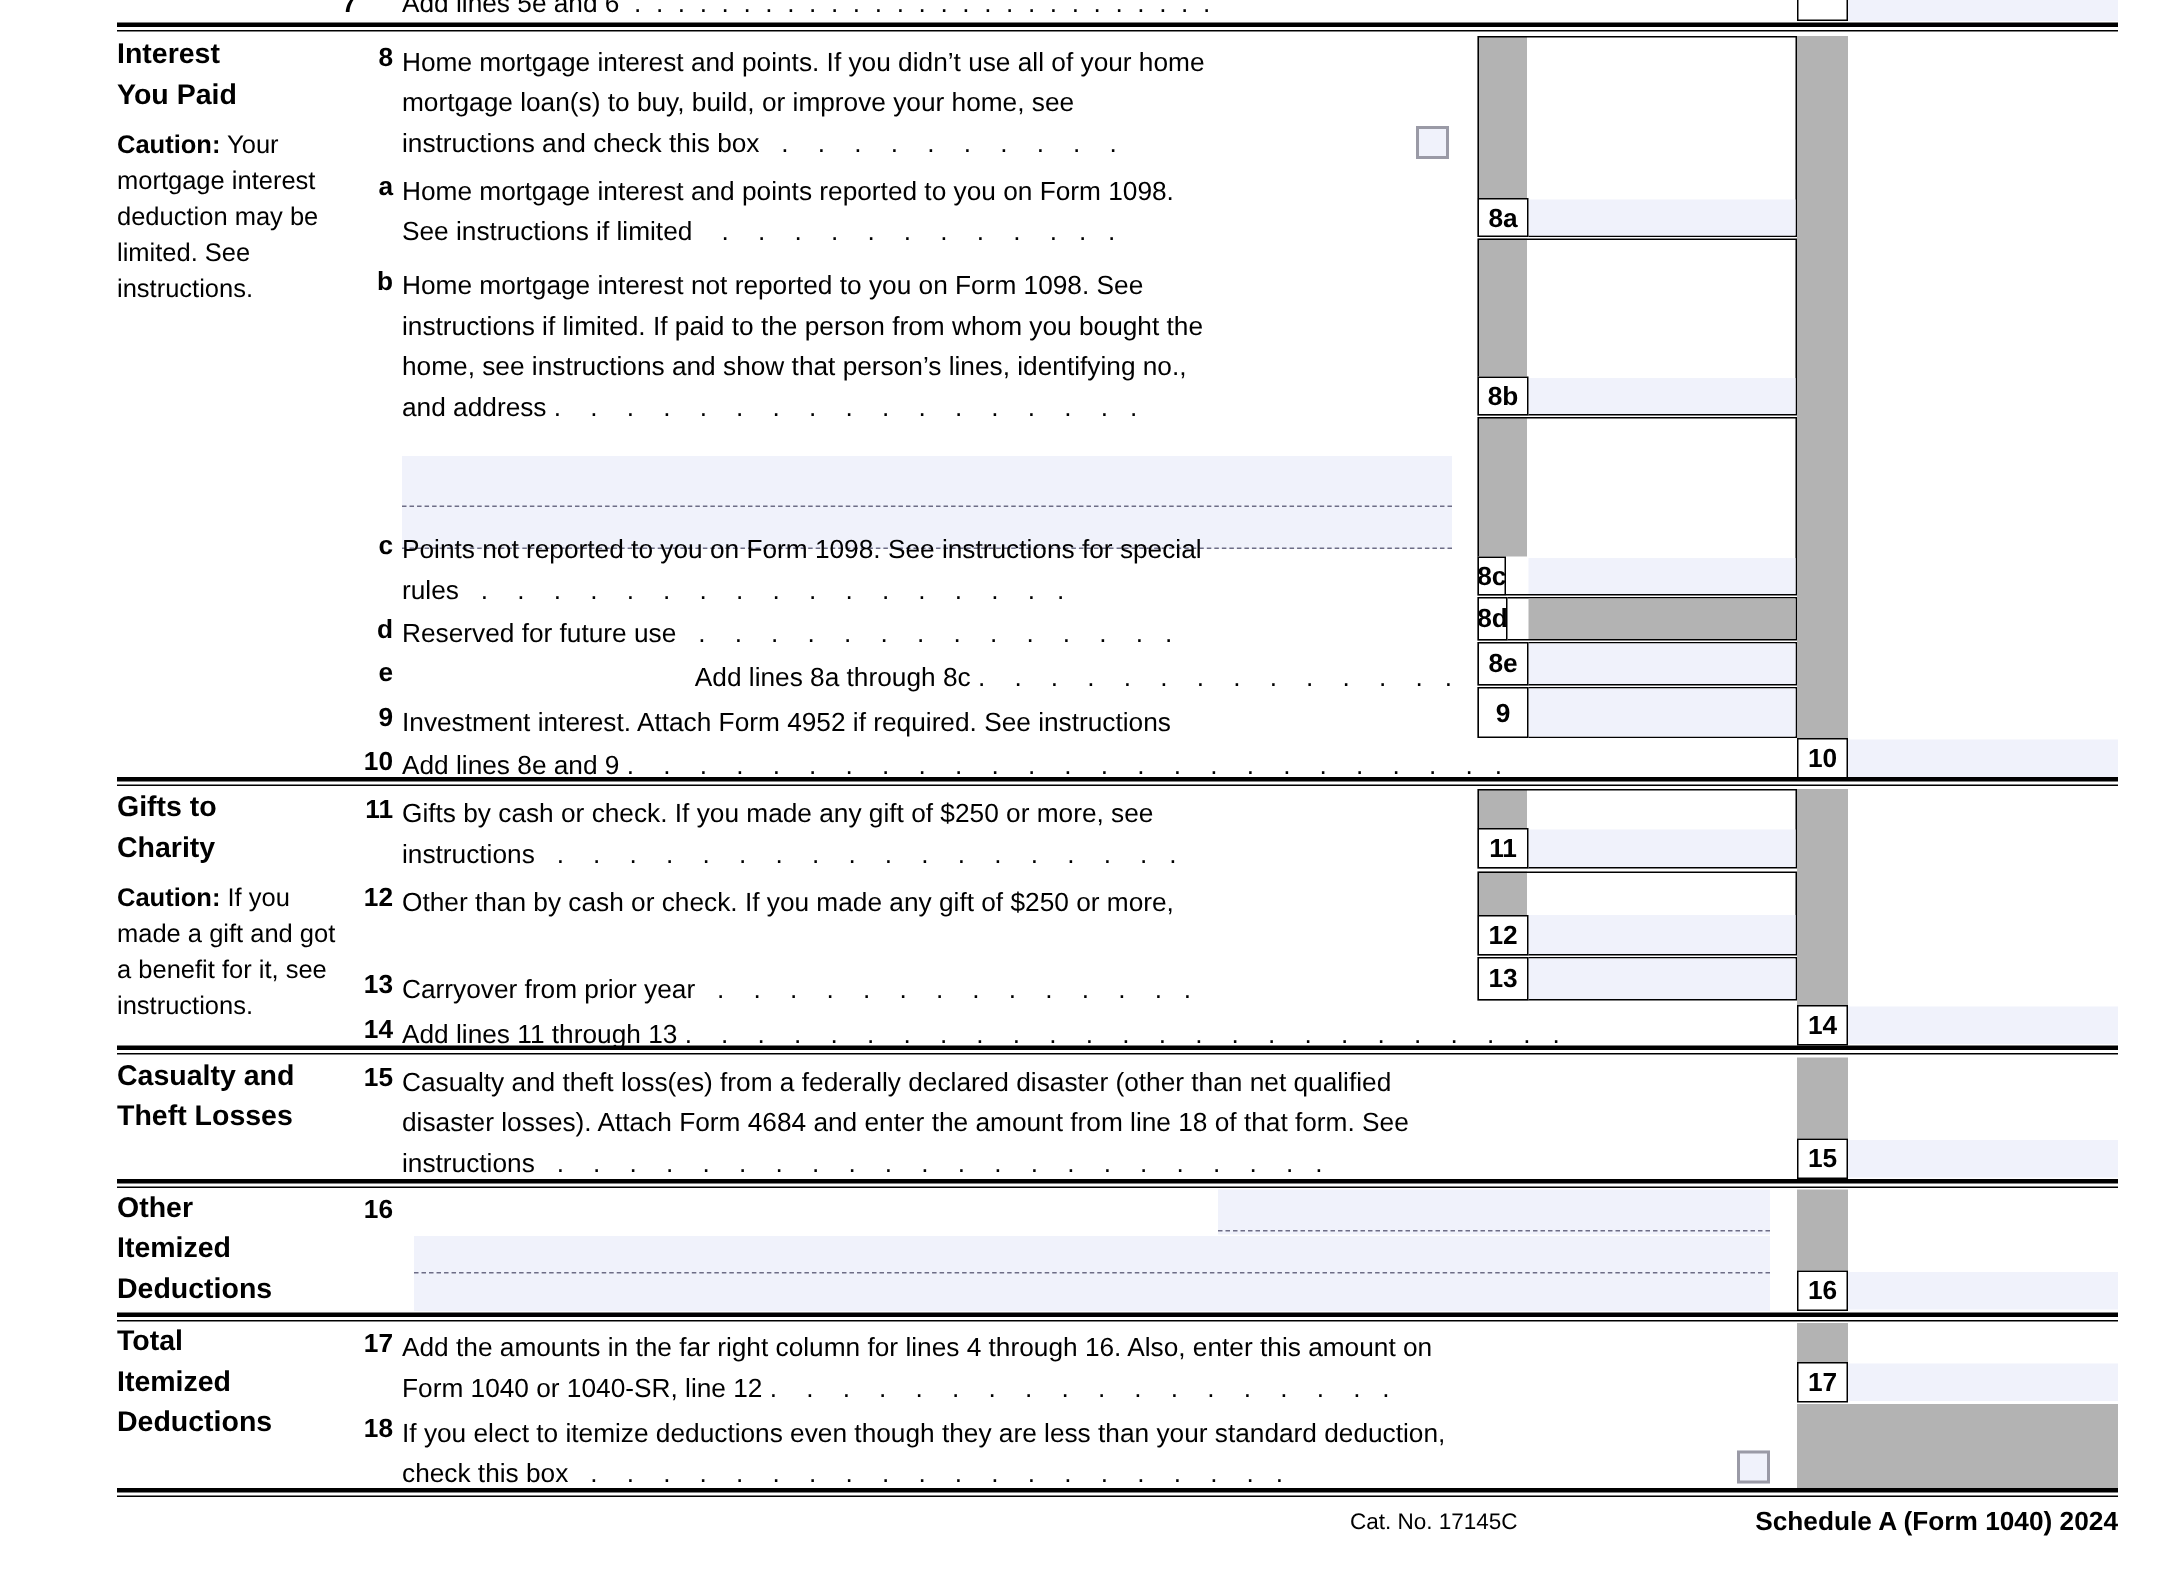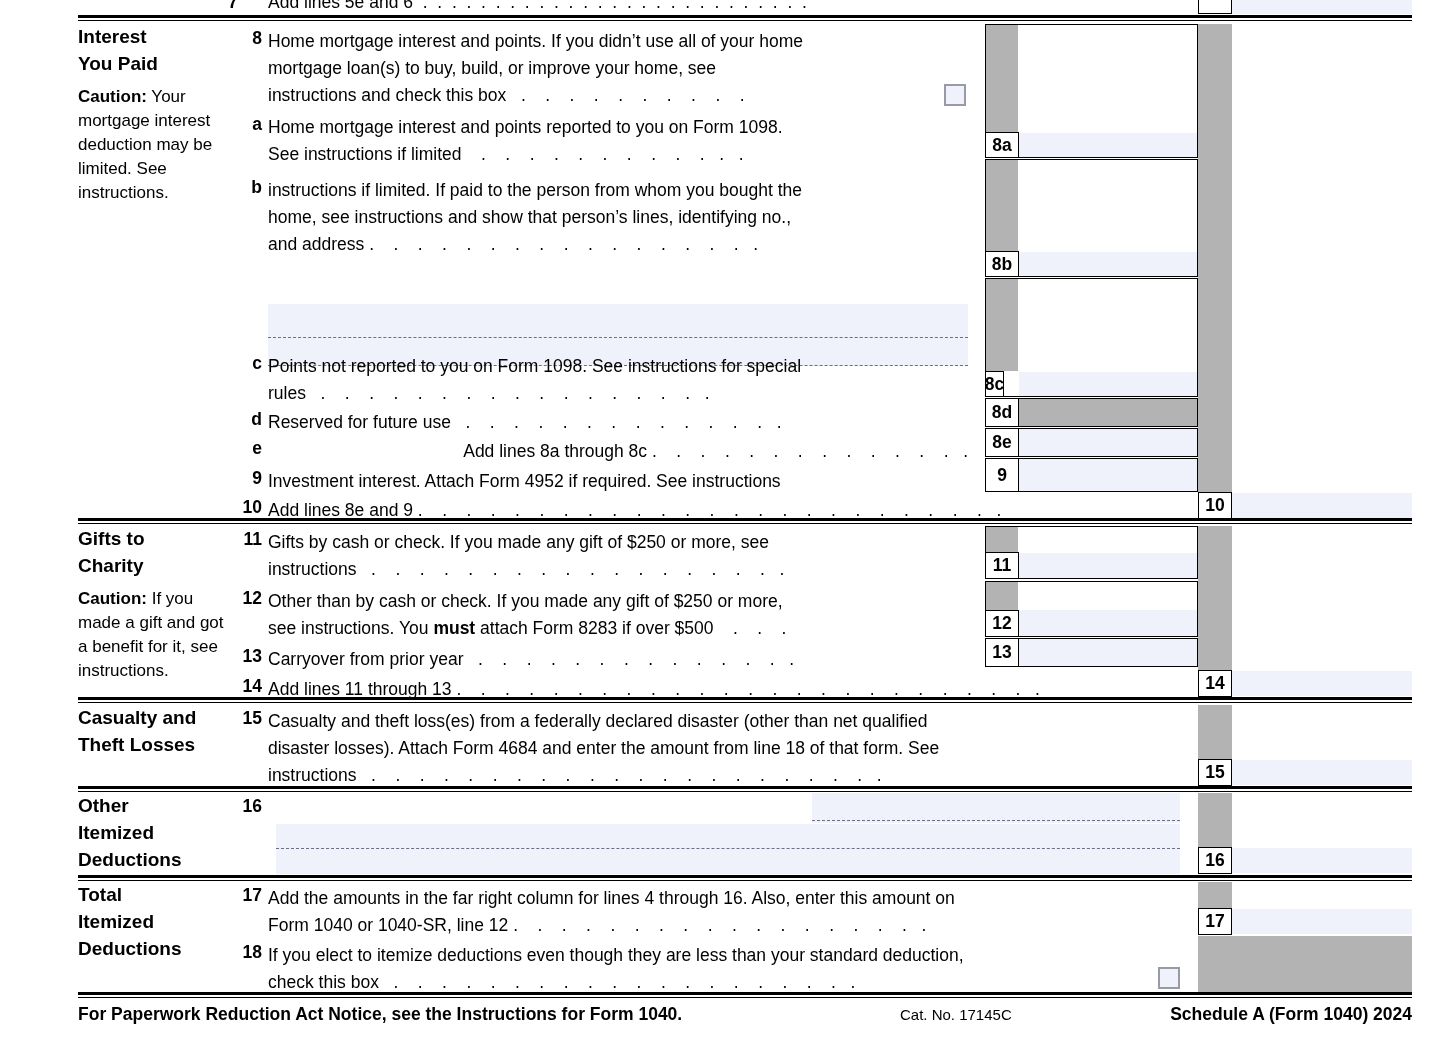--- a/index.html
+++ b/index.html
@@ -112,20 +112,21 @@
     <div class="checkbox" style="left:866px;top:60px;"></div>
 
     <span class="lineltr" style="left:150px;top:90px;">a</span>
     <div class="body just" style="top:90px;">
       <p>Home mortgage interest and points reported to you on Form 1098.</p>
       <p class="last">See instructions if limited<span class="ld">&nbsp;&nbsp;&nbsp;&nbsp;.&nbsp;&nbsp;&nbsp;&nbsp;.&nbsp;&nbsp;&nbsp;&nbsp;.&nbsp;&nbsp;&nbsp;&nbsp;.&nbsp;&nbsp;&nbsp;&nbsp;.&nbsp;&nbsp;&nbsp;&nbsp;.&nbsp;&nbsp;&nbsp;&nbsp;.&nbsp;&nbsp;&nbsp;&nbsp;.&nbsp;&nbsp;&nbsp;&nbsp;.&nbsp;&nbsp;&nbsp;&nbsp;.&nbsp;&nbsp;&nbsp;.&nbsp;&nbsp;&nbsp;.</span></p>
     </div>
 
     <span class="lineltr" style="left:150px;top:153px;">b</span>
     <div class="body just" style="top:153px;">
+      <p>Home mortgage interest not reported to you on Form 1098. See</p>
       <p>instructions if limited. If paid to the person from whom you bought the</p>
       <p>home, see instructions and show that person’s lines, identifying no.,</p>
       <p class="last">and address<span class="ld">&nbsp;.&nbsp;&nbsp;&nbsp;&nbsp;.&nbsp;&nbsp;&nbsp;&nbsp;.&nbsp;&nbsp;&nbsp;&nbsp;.&nbsp;&nbsp;&nbsp;&nbsp;.&nbsp;&nbsp;&nbsp;&nbsp;.&nbsp;&nbsp;&nbsp;&nbsp;.&nbsp;&nbsp;&nbsp;&nbsp;.&nbsp;&nbsp;&nbsp;&nbsp;.&nbsp;&nbsp;&nbsp;&nbsp;.&nbsp;&nbsp;&nbsp;&nbsp;.&nbsp;&nbsp;&nbsp;&nbsp;.&nbsp;&nbsp;&nbsp;&nbsp;.&nbsp;&nbsp;&nbsp;&nbsp;.&nbsp;&nbsp;&nbsp;&nbsp;.&nbsp;&nbsp;&nbsp;&nbsp;.&nbsp;&nbsp;&nbsp;.</span></p>
     </div>
 
     <div class="writefill" style="left:190px;top:280px;width:700px;height:62px;"></div>
     <div class="writeline" style="left:190px;top:313px;width:700px;"></div>
     <div class="writeline" style="left:190px;top:341px;width:700px;"></div>
 
     <span class="lineltr" style="left:150px;top:329px;">c</span>
@@ -165,21 +166,21 @@
   <div class="entrycell" style="left:1019px;top:252px;width:178px;height:24px;"></div>
   <div class="boxno" style="left:985px;top:251px;width:34px;height:26px;">8b</div>
 
   <div class="graycell" style="left:985px;top:278px;width:33px;height:93px;"></div>
   <div class="cellborder" style="left:985px;top:278px;width:213px;height:119px;"></div>
   <div class="entrycell" style="left:1019px;top:372px;width:178px;height:24px;"></div>
   <div class="boxno" style="left:985px;top:371px;width:19px;height:26px;">8c</div>
 
   <div class="cellborder" style="left:985px;top:398px;width:213px;height:29px;"></div>
   <div class="entrycell shaded" style="left:1019px;top:399px;width:178px;height:27px;"></div>
-  <div class="boxno" style="left:985px;top:398px;width:34px;height:29px;">8d</div>
+  <div class="boxno" style="left:985px;top:398px;width:20px;height:29px;">8d</div>
 
   <div class="cellborder" style="left:985px;top:428px;width:213px;height:29px;"></div>
   <div class="entrycell" style="left:1019px;top:429px;width:178px;height:27px;"></div>
   <div class="boxno" style="left:985px;top:428px;width:34px;height:29px;">8e</div>
 
   <div class="cellborder" style="left:985px;top:458px;width:213px;height:34px;"></div>
   <div class="entrycell" style="left:1019px;top:459px;width:178px;height:32px;"></div>
   <div class="boxno" style="left:985px;top:458px;width:34px;height:34px;">9</div>
 
   <div class="graycell" style="left:1198px;top:24px;width:34px;height:468px;"></div>
@@ -198,21 +199,20 @@
 
     <span class="lineno" style="left:150px;top:3px;">11</span>
     <div class="body just" style="top:3px;">
       <p>Gifts by cash or check. If you made any gift of $250 or more, see</p>
       <p class="last">instructions<span class="ld">&nbsp;&nbsp;&nbsp;.&nbsp;&nbsp;&nbsp;&nbsp;.&nbsp;&nbsp;&nbsp;&nbsp;.&nbsp;&nbsp;&nbsp;&nbsp;.&nbsp;&nbsp;&nbsp;&nbsp;.&nbsp;&nbsp;&nbsp;&nbsp;.&nbsp;&nbsp;&nbsp;&nbsp;.&nbsp;&nbsp;&nbsp;&nbsp;.&nbsp;&nbsp;&nbsp;&nbsp;.&nbsp;&nbsp;&nbsp;&nbsp;.&nbsp;&nbsp;&nbsp;&nbsp;.&nbsp;&nbsp;&nbsp;&nbsp;.&nbsp;&nbsp;&nbsp;&nbsp;.&nbsp;&nbsp;&nbsp;&nbsp;.&nbsp;&nbsp;&nbsp;&nbsp;.&nbsp;&nbsp;&nbsp;&nbsp;.&nbsp;&nbsp;&nbsp;&nbsp;.&nbsp;&nbsp;&nbsp;.</span></p>
     </div>
 
     <span class="lineno" style="left:150px;top:62px;">12</span>
     <div class="body just" style="top:62px;">
       <p>Other than by cash or check. If you made any gift of $250 or more,</p>
-      <p class="last">see instructions. You <b>must</b> attach Form 8283 if over $500<span class="ld">&nbsp;&nbsp;&nbsp;&nbsp;.&nbsp;&nbsp;&nbsp;&nbsp;.&nbsp;&nbsp;&nbsp;&nbsp;.</span></p>
     </div>
 
     <span class="lineno" style="left:150px;top:120px;">13</span>
     <div class="body" style="top:120px;">
       <p><span>Carryover from prior year</span><span class="ld">&nbsp;&nbsp;&nbsp;.&nbsp;&nbsp;&nbsp;&nbsp;.&nbsp;&nbsp;&nbsp;&nbsp;.&nbsp;&nbsp;&nbsp;&nbsp;.&nbsp;&nbsp;&nbsp;&nbsp;.&nbsp;&nbsp;&nbsp;&nbsp;.&nbsp;&nbsp;&nbsp;&nbsp;.&nbsp;&nbsp;&nbsp;&nbsp;.&nbsp;&nbsp;&nbsp;&nbsp;.&nbsp;&nbsp;&nbsp;&nbsp;.&nbsp;&nbsp;&nbsp;&nbsp;.&nbsp;&nbsp;&nbsp;&nbsp;.&nbsp;&nbsp;&nbsp;&nbsp;.&nbsp;&nbsp;&nbsp;.</span></p>
     </div>
 
     <span class="lineno" style="left:150px;top:150px;">14</span>
     <div class="body" style="top:150px;width:1060px;">
       <p><span>Add lines 11 through 13</span><span class="ld">&nbsp;.&nbsp;&nbsp;&nbsp;&nbsp;.&nbsp;&nbsp;&nbsp;&nbsp;.&nbsp;&nbsp;&nbsp;&nbsp;.&nbsp;&nbsp;&nbsp;&nbsp;.&nbsp;&nbsp;&nbsp;&nbsp;.&nbsp;&nbsp;&nbsp;&nbsp;.&nbsp;&nbsp;&nbsp;&nbsp;.&nbsp;&nbsp;&nbsp;&nbsp;.&nbsp;&nbsp;&nbsp;&nbsp;.&nbsp;&nbsp;&nbsp;&nbsp;.&nbsp;&nbsp;&nbsp;&nbsp;.&nbsp;&nbsp;&nbsp;&nbsp;.&nbsp;&nbsp;&nbsp;&nbsp;.&nbsp;&nbsp;&nbsp;&nbsp;.&nbsp;&nbsp;&nbsp;&nbsp;.&nbsp;&nbsp;&nbsp;&nbsp;.&nbsp;&nbsp;&nbsp;&nbsp;.&nbsp;&nbsp;&nbsp;&nbsp;.&nbsp;&nbsp;&nbsp;&nbsp;.&nbsp;&nbsp;&nbsp;&nbsp;.&nbsp;&nbsp;&nbsp;&nbsp;.&nbsp;&nbsp;&nbsp;&nbsp;.&nbsp;&nbsp;&nbsp;&nbsp;.&nbsp;&nbsp;&nbsp;.</span></p>
@@ -308,18 +308,17 @@
   <div class="boxno" style="left:1198px;top:908px;width:34px;height:27px;">17</div>
   <div class="entrycell" style="left:1232px;top:909px;width:180px;height:25px;"></div>
 
   <div class="graycell" style="left:1198px;top:936px;width:34px;height:56px;"></div>
   <div class="entrycell shaded" style="left:1232px;top:936px;width:180px;height:56px;"></div>
 
   <div class="rule thick" style="top:992px;"></div>
   <div class="rule thin" style="top:997px;"></div>
 
   <div class="footer">
-    <span class="f1">For Paperwork Reduction Act Notice, see the Instructions for Form 1040.</span>
     <span class="f2">Cat. No. 17145C</span>
     <span class="f3">Schedule A (Form 1040) 2024</span>
   </div>
 
 </div>
 
 </body></html>

